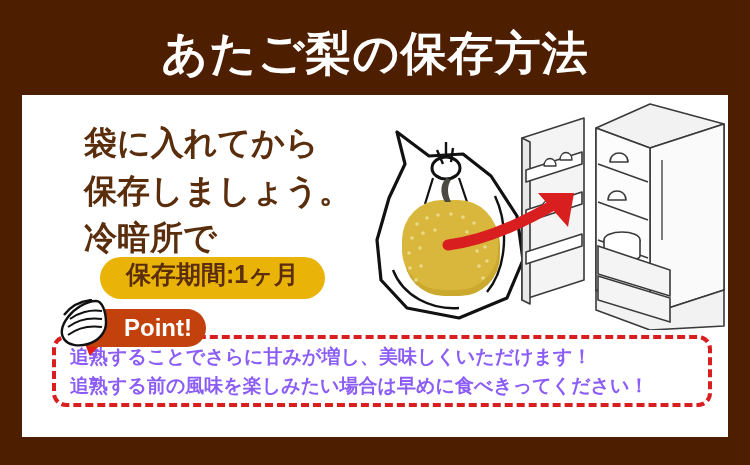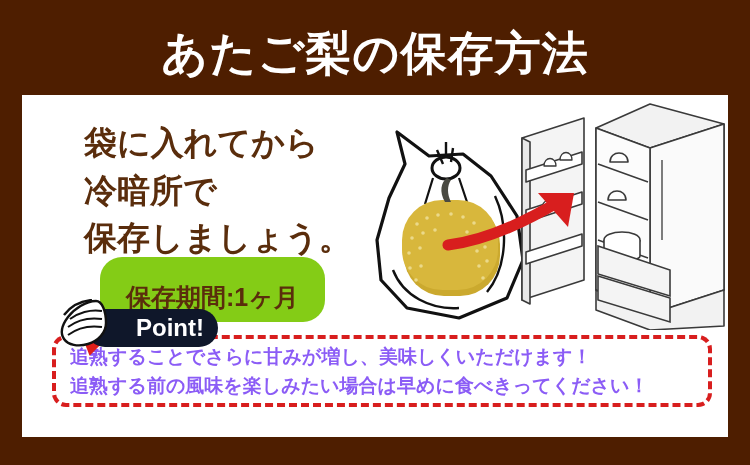--- a/index.html
+++ b/index.html
@@ -39,39 +39,39 @@
     color:#5A2D0C;
     font-size:33px;
     font-weight:bold;
     line-height:1.32;
     white-space:nowrap;
   }
   .lead div{margin:4px;padding:0;}
 
   .badge{
     position:absolute;left:78px;top:162px;
-    background:#84cc16;
+    background:#eab308;
     border-radius:22px;
-    padding:24px 26px 8px 26px;
+    padding:1px 26px 8px 26px;
     color:#5A2D0C;
     font-size:25px;
     font-weight:bold;
     white-space:nowrap;
   }
 
   
   .point-wrap{
     position:absolute;left:34px;top:214px;
     width:160px;height:42px;
     z-index:6;
   }
   .point-bubble{
-    position:absolute;left:30px;top:0;
+    position:absolute;left:18px;top:0;
     width:132px;height:38px;
-    background:#0f172a;
+    background:#c2410c;
     border-radius:19px;
     display:flex;align-items:center;justify-content:flex-end;
     box-sizing:border-box;
     padding-right:14px;
   }
   .point-bubble .ptxt{
     color:#ffffff;font-size:24px;font-weight:bold;line-height:1;
   }
   .point-tail{
     position:absolute;left:26px;top:33px;
@@ -116,22 +116,22 @@
 <div id="root">
 
   <div class="title-bar">
     <div class="title-text">あたご梨の保存方法</div>
   </div>
 
   <div class="card">
 
     <div class="lead">
       <div>袋に入れてから</div>
+      <div>保存しましょう。</div>
       <div>冷暗所で</div>
-      <div>保存しましょう。</div>
     </div>
 
     <div class="badge">保存期間:1ヶ月</div>
 
     <div class="bag-art">
       <svg viewBox="0 0 175 210" width="175" height="210" xmlns="http://www.w3.org/2000/svg">
 
         <path d="M62 36 L30 12 L38 44 L22 78 L10 120 L14 160 L40 188 L92 198 L140 178 L156 140 L150 96 L124 56 L96 34 Z" fill="#ffffff" stroke="#111111" stroke-width="3.2" stroke-linejoin="round"></path>
 
         <ellipse cx="79" cy="48" rx="14" ry="11" fill="#ffffff" stroke="#111111" stroke-width="3"></ellipse>

